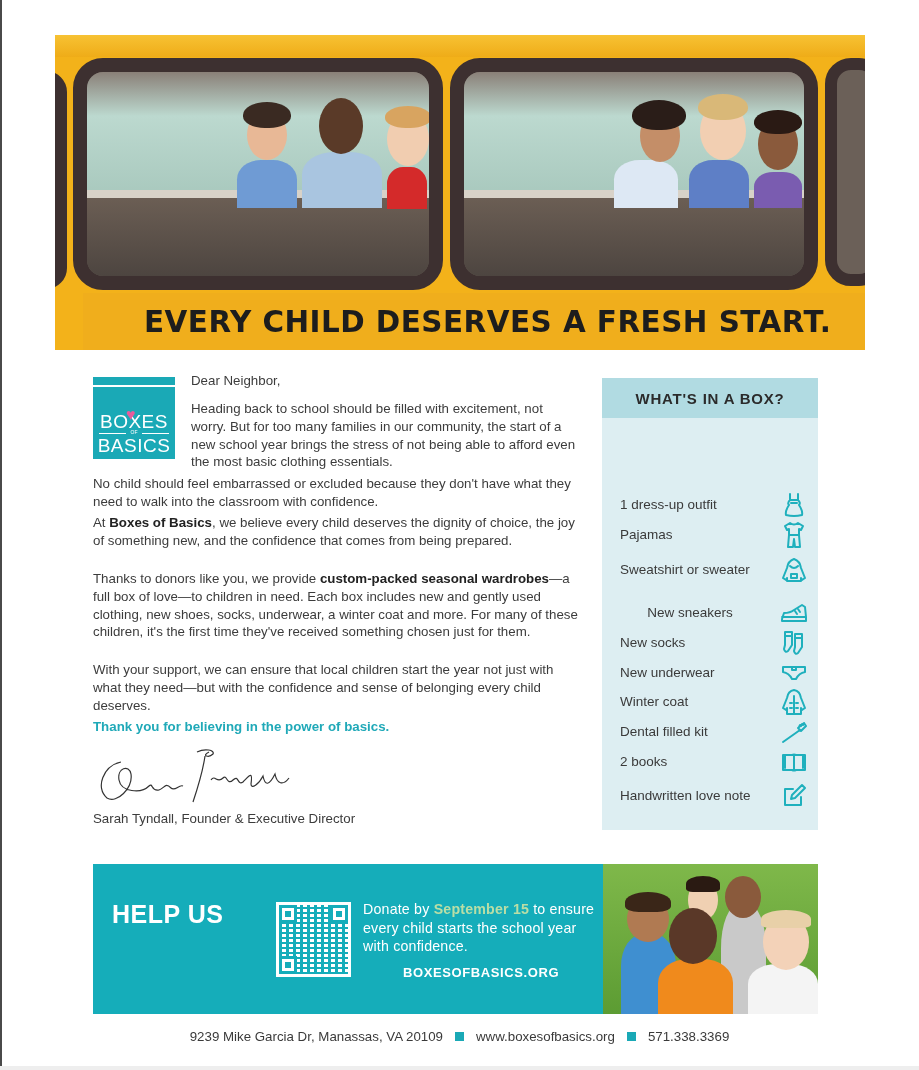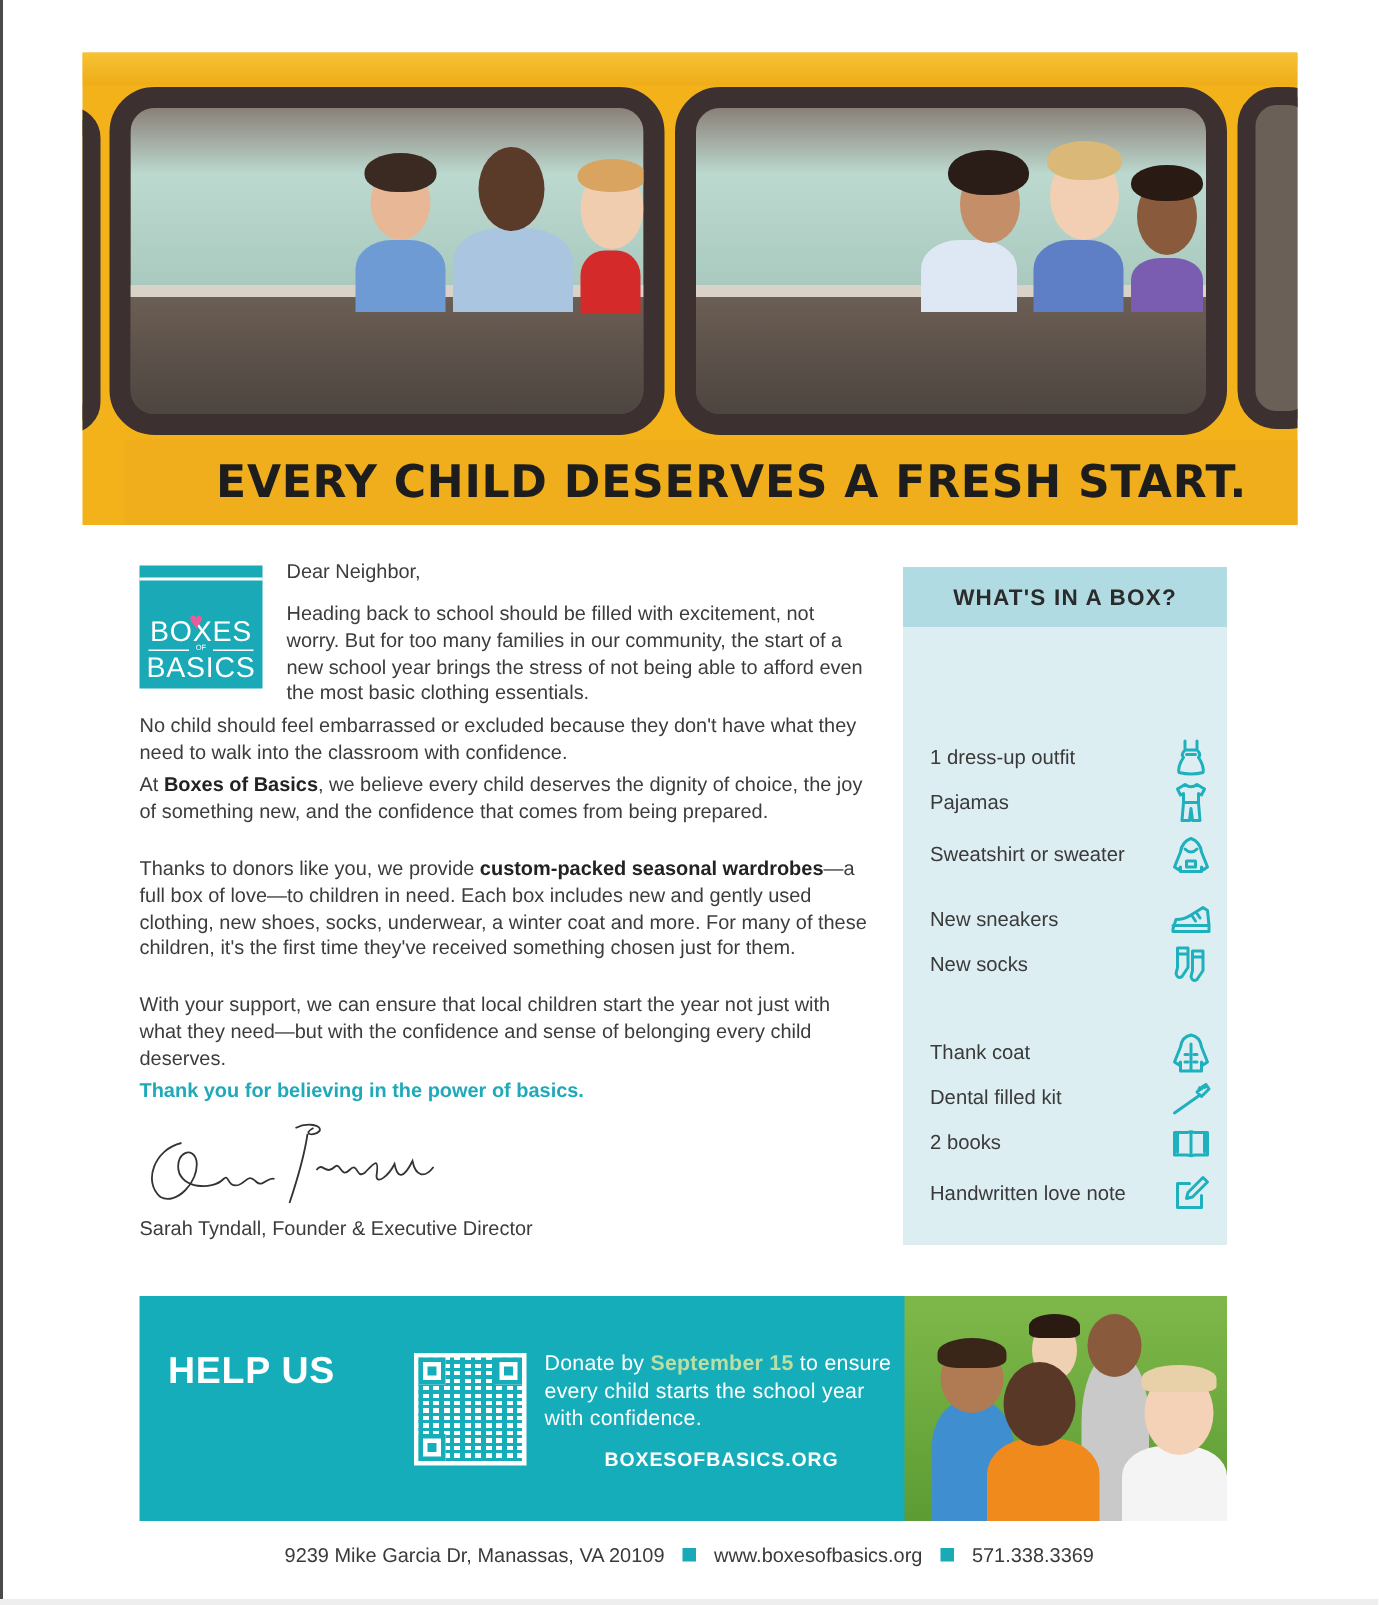--- a/index.html
+++ b/index.html
@@ -164,38 +164,46 @@
       </span>
   </div>
   <div class="box-item" style="top:178px;">
     <span class="lbl">Sweatshirt or sweater</span>
     <span class="ico">
         <svg viewBox="0 0 28 28">
           <path d="M14 3 Q8 5 7 12 L3 22 L6 24 L7 22 L7 25 L21 25 L21 22 L22 24 L25 22 L21 12 Q20 5 14 3 Z M10 10 Q14 14 18 10 M11 18 L17 18 L17 22 L11 22 Z"></path>
         </svg>
       </span>
   </div>
-  <div class="box-item" style="top:221px;">
+  <div class="box-item" style="top:221px;text-align:center;">
     <span class="lbl">New sneakers</span>
     <span class="ico">
         <svg viewBox="0 0 28 28">
           <path d="M2 20 L4 14 Q10 14 14 11 L22 6 L25 8 L26 18 L26 22 L2 22 Z M2 18 L26 18 M15 12 L17 15 M18 10 L20 13"></path>
         </svg>
       </span>
   </div>
   <div class="box-item" style="top:251px;">
     <span class="lbl">New socks</span>
     <span class="ico">
         <svg viewBox="0 0 28 28">
           <path d="M5 3 L12 3 L12 16 L8 22 Q5 24 4 20 L5 16 Z M5 7 L12 7 M15 5 L22 5 L22 18 L18 24 Q15 26 14 22 L15 18 Z M15 9 L22 9"></path>
         </svg>
       </span>
   </div>
+  <div class="box-item" style="top:281px;">
+    <span class="lbl">New underwear</span>
+    <span class="ico">
+        <svg viewBox="0 0 28 28">
+          <path d="M3 8 L25 8 L25 13 Q19 14 16 20 L12 20 Q9 14 3 13 Z M12 8 L12 11 L16 11 L16 8"></path>
+        </svg>
+      </span>
+  </div>
   <div class="box-item" style="top:310px;">
-    <span class="lbl">Thank coat</span>
+    <span class="lbl">Winter coat</span>
     <span class="ico">
         <svg viewBox="0 0 28 28">
           <path d="M14 2 Q8 3 7 10 L3 20 L6 22 L7 20 L7 26 L21 26 L21 20 L22 22 L25 20 L21 10 Q20 3 14 2 Z M14 8 L14 26 M10 15 L12 15 M16 15 L18 15 M10 20 L12 20 M16 20 L18 20"></path>
         </svg>
       </span>
   </div>
   <div class="box-item" style="top:340px;">
     <span class="lbl">Dental filled kit</span>
     <span class="ico">
         <svg viewBox="0 0 28 28">

